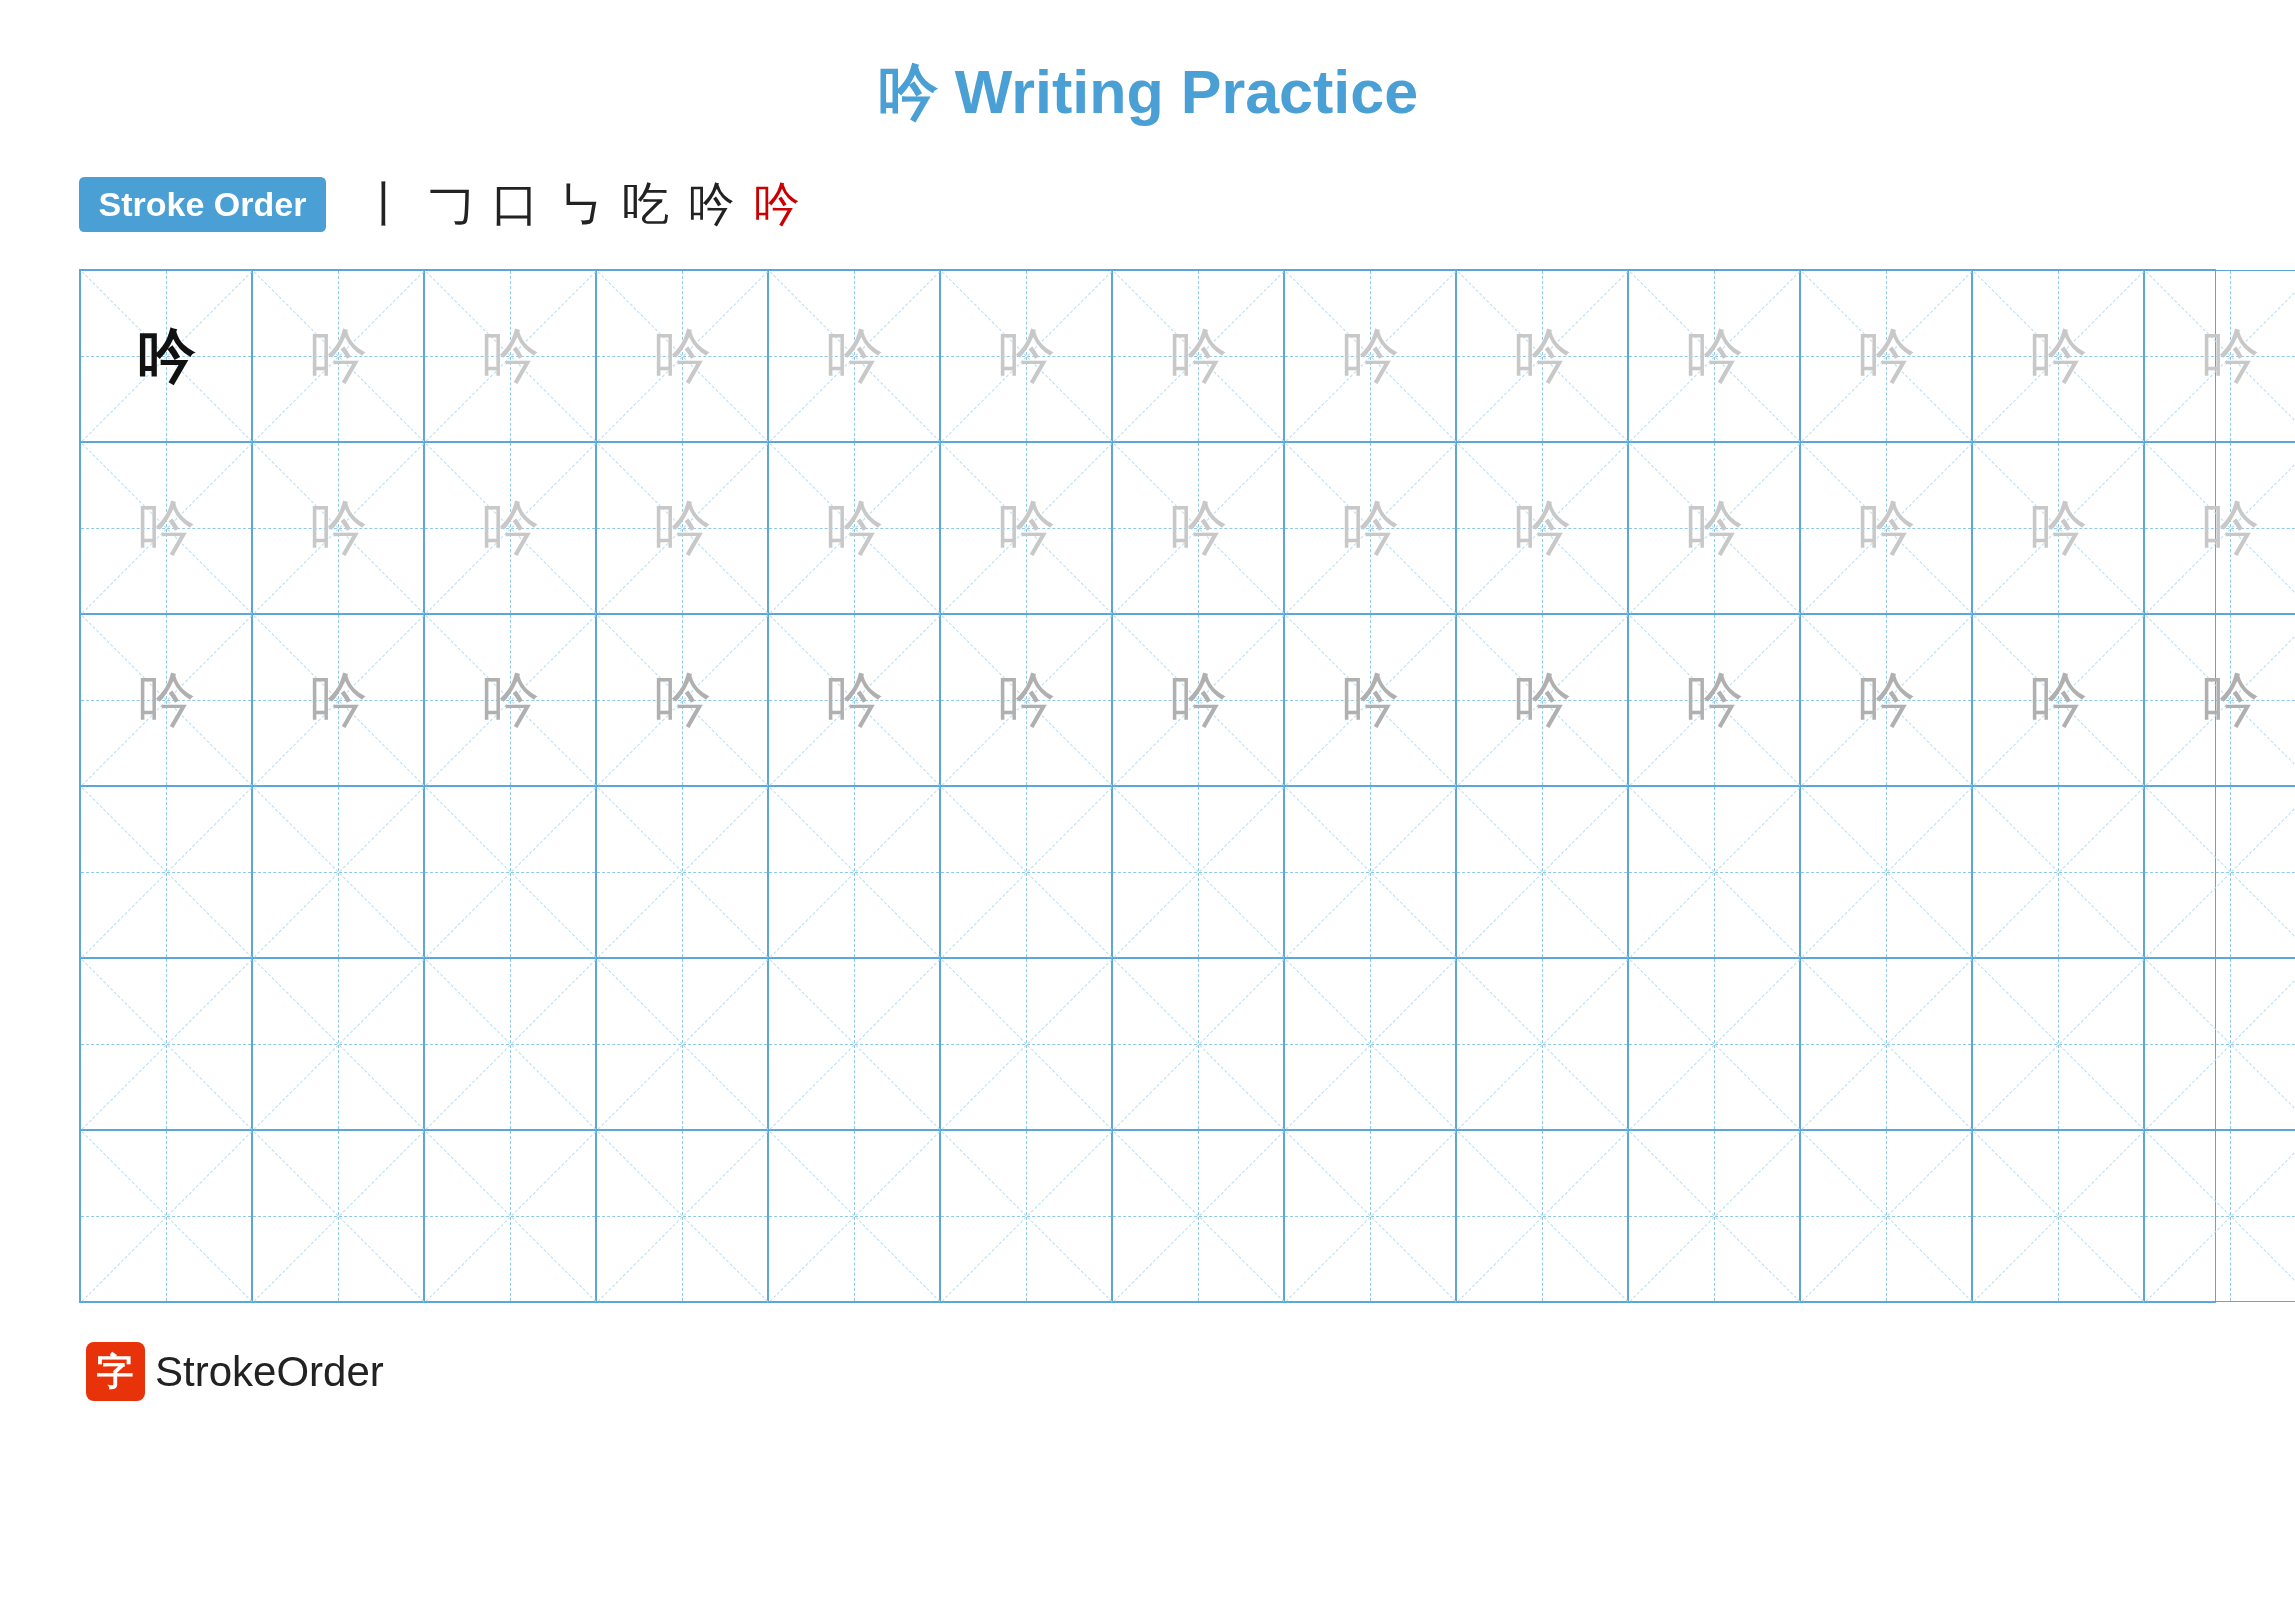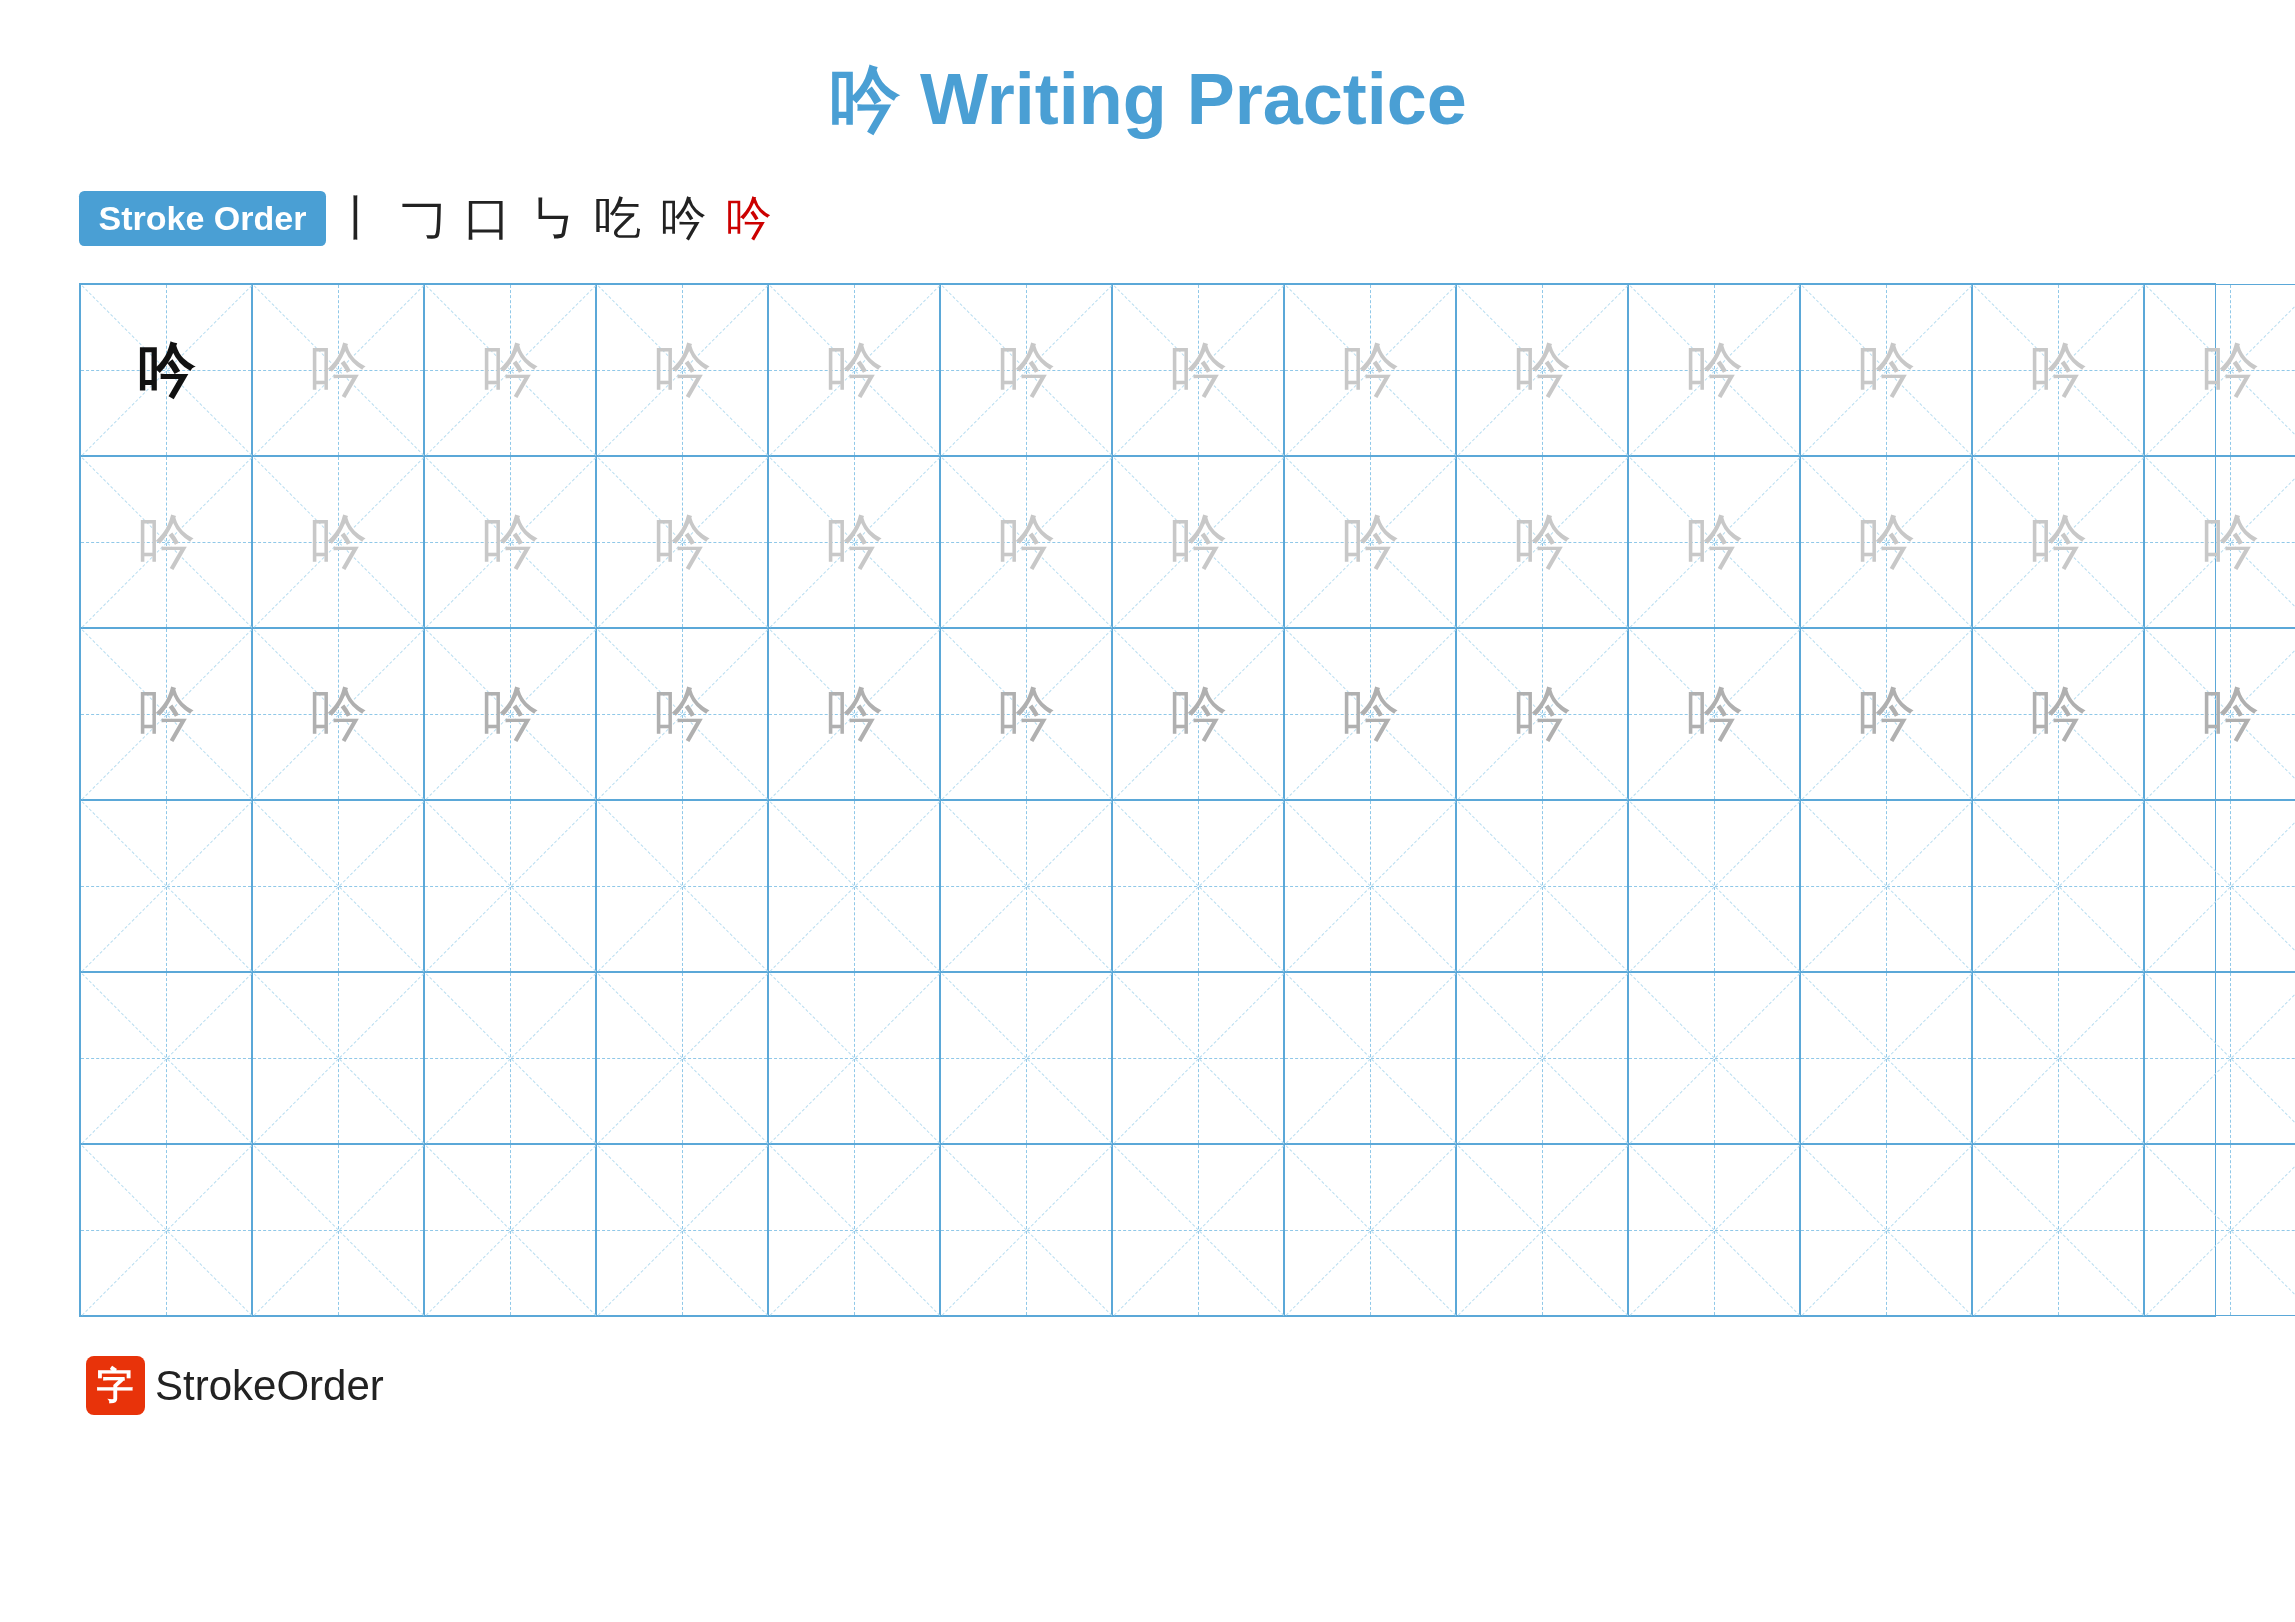--- a/index.html
+++ b/index.html
@@ -15,34 +15,34 @@
     .page-content {
       padding: 52px 79px;
     }
 
     
     .title-section {
       text-align: center;
       margin-bottom: 39px;
     }
     .title-text {
-      font-size: 72px;
+      font-size: 61px;
       color: #4a9fd4;
       font-weight: bold;
     }
     .title-char {
       color: #4a9fd4;
     }
 
     
     .stroke-order-section {
       display: flex;
       align-items: center;
       margin-bottom: 33px;
-      gap: 7px;
+      gap: 35px;
     }
     .stroke-order-badge {
       background: #4a9fd4;
       color: white;
       font-size: 34px;
       font-weight: bold;
       padding: 7.9px 19.6px;
       border-radius: 5.2px;
       white-space: nowrap;
     }

